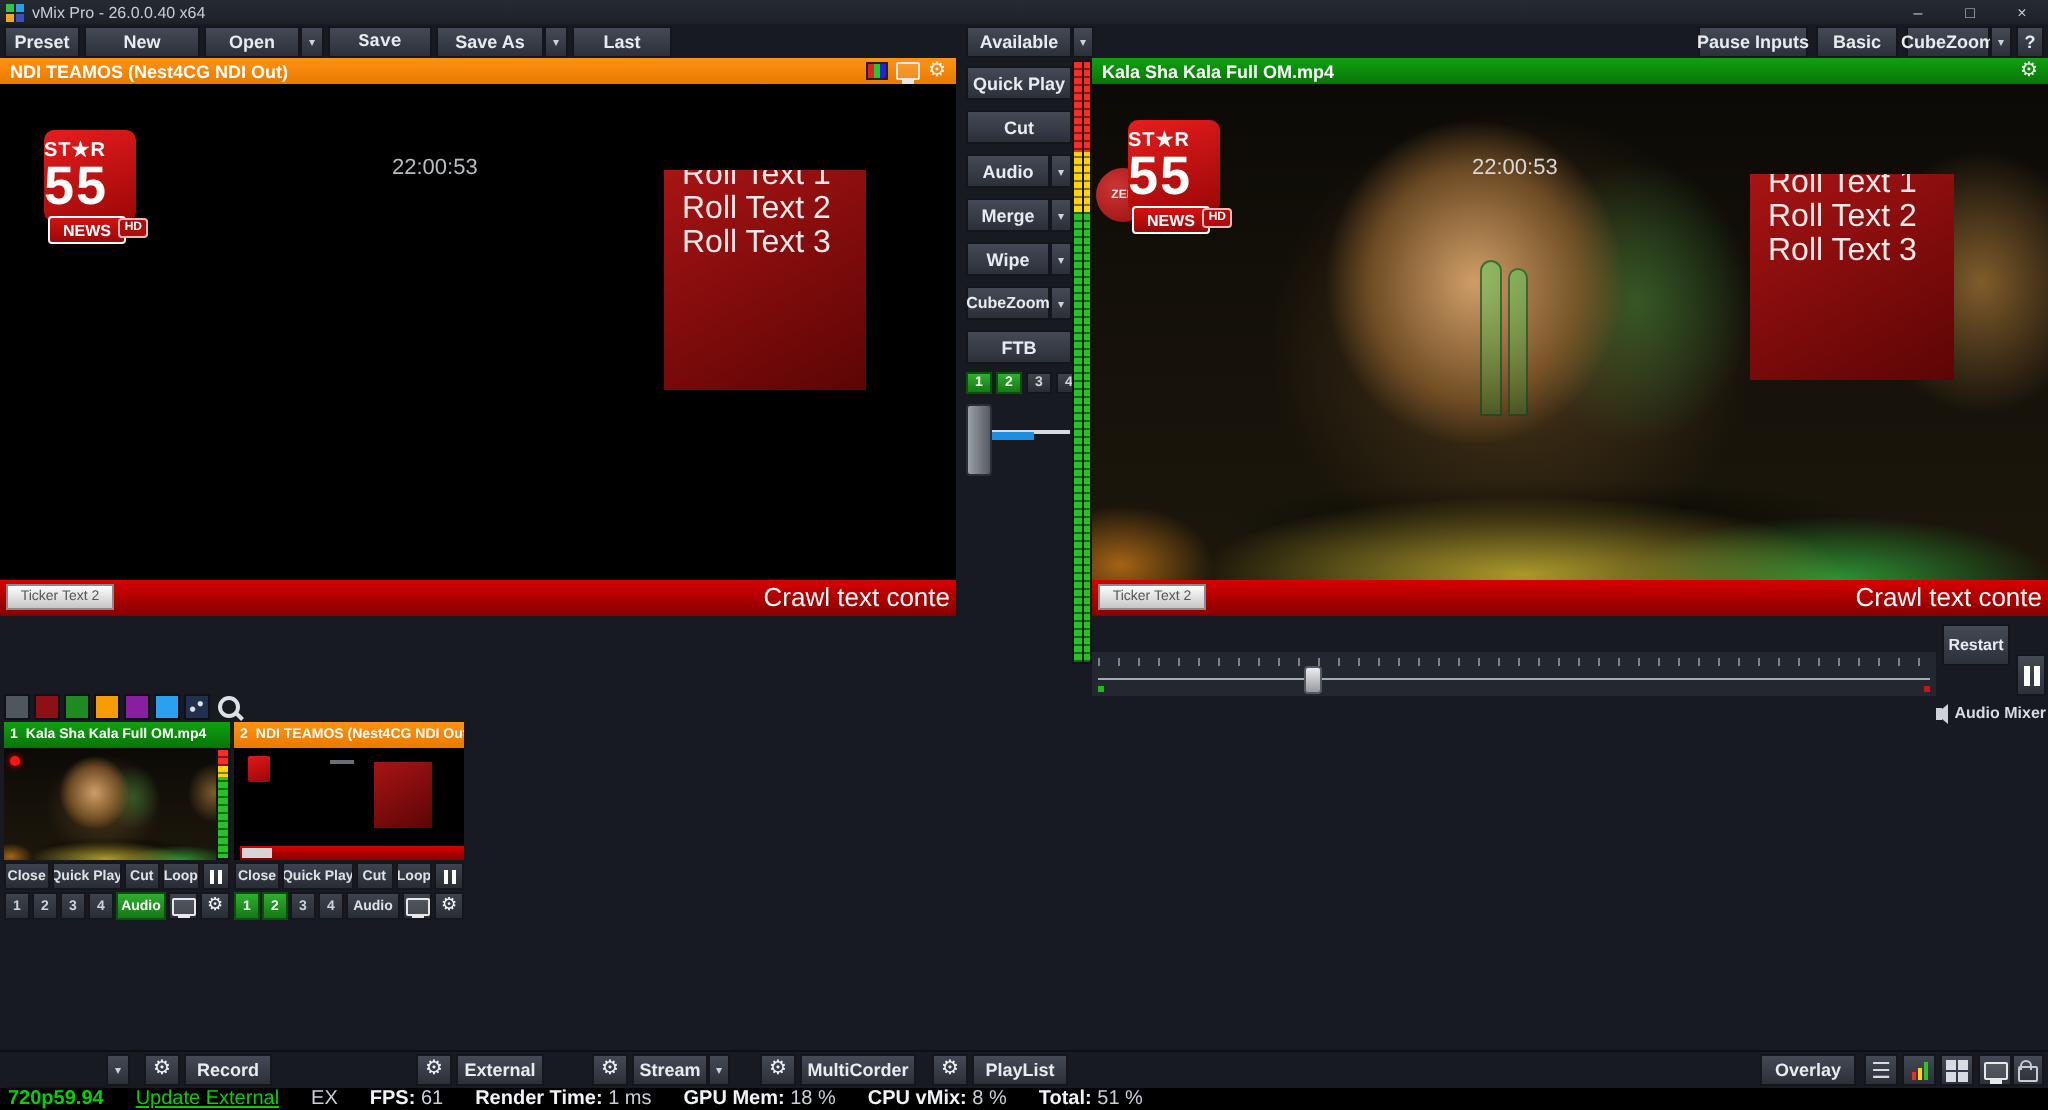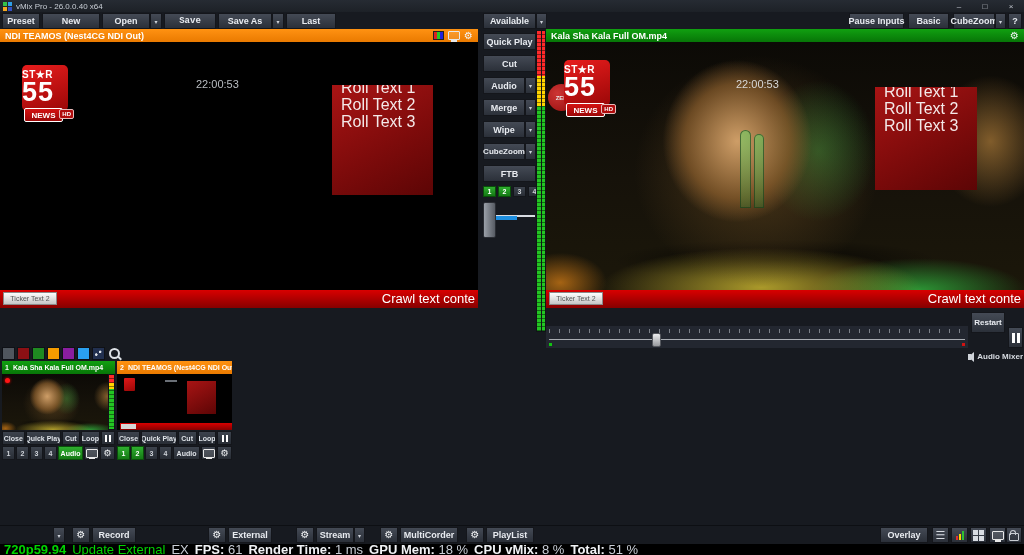--- a/index.html
+++ b/index.html
@@ -74,21 +74,21 @@
   .chartI{display:flex;align-items:flex-end;gap:1px;height:9px;}
   .chartI i{width:2px;display:block;}
   .gridI{display:grid;grid-template-columns:5px 5px;grid-gap:1px;}
   .gridI i{width:5px;height:5px;background:#d8dce2;display:block;}
   .lockI{width:8px;height:6px;border:1px solid #c8ccd2;border-radius:1px;position:relative;margin-top:3px;}
   .lockI:before{content:"";position:absolute;top:-4px;left:0px;width:4px;height:4px;border:1px solid #c8ccd2;border-bottom:none;border-radius:3px 3px 0 0;}
   .hamb{color:#d8dce2;font-size:11px;line-height:11px;font-family:"DejaVu Sans",sans-serif;}
   .reddot{width:5px;height:5px;border-radius:50%;background:#ff1515;box-shadow:0 0 3px #f00;}
   .cat{width:13px;height:13px;border:1px solid #0f1116;box-sizing:border-box;}
   
-  .statusbar{left:0;top:544px;width:1024px;height:11px;background:#000;display:flex;align-items:center;font-size:13px;color:#c9ced6;gap:6px;padding-left:4px;box-sizing:border-box;}
+  .statusbar{left:0;top:544px;width:1024px;height:11px;background:#000;display:flex;align-items:center;font-size:10px;color:#c9ced6;gap:16px;padding-left:4px;box-sizing:border-box;}
   .statusbar b{color:#f0f2f5;}
   .grn{color:#00d400;font-weight:bold;}
   .grnlink{color:#00d400;text-decoration:underline;}
   .tc{color:#fff;font-weight:bold;font-size:13px;font-family:"DejaVu Sans",sans-serif;letter-spacing:.5px;}
 </style>
 </head>
 <body>
 
 <div class="app">
 

